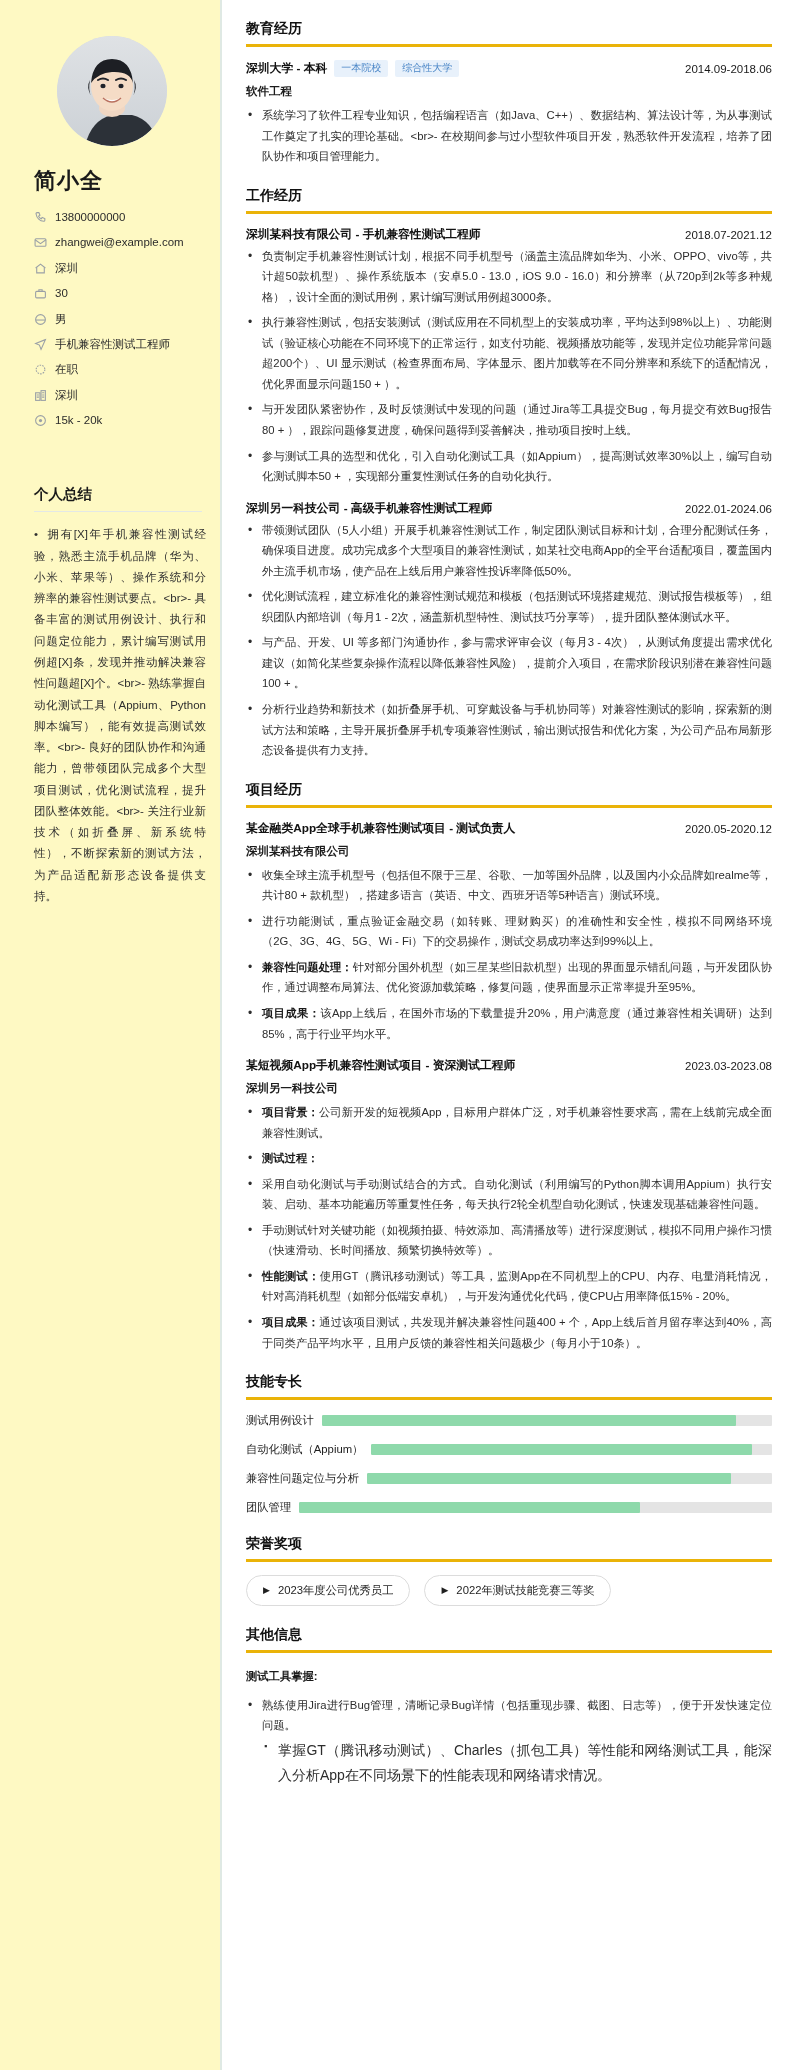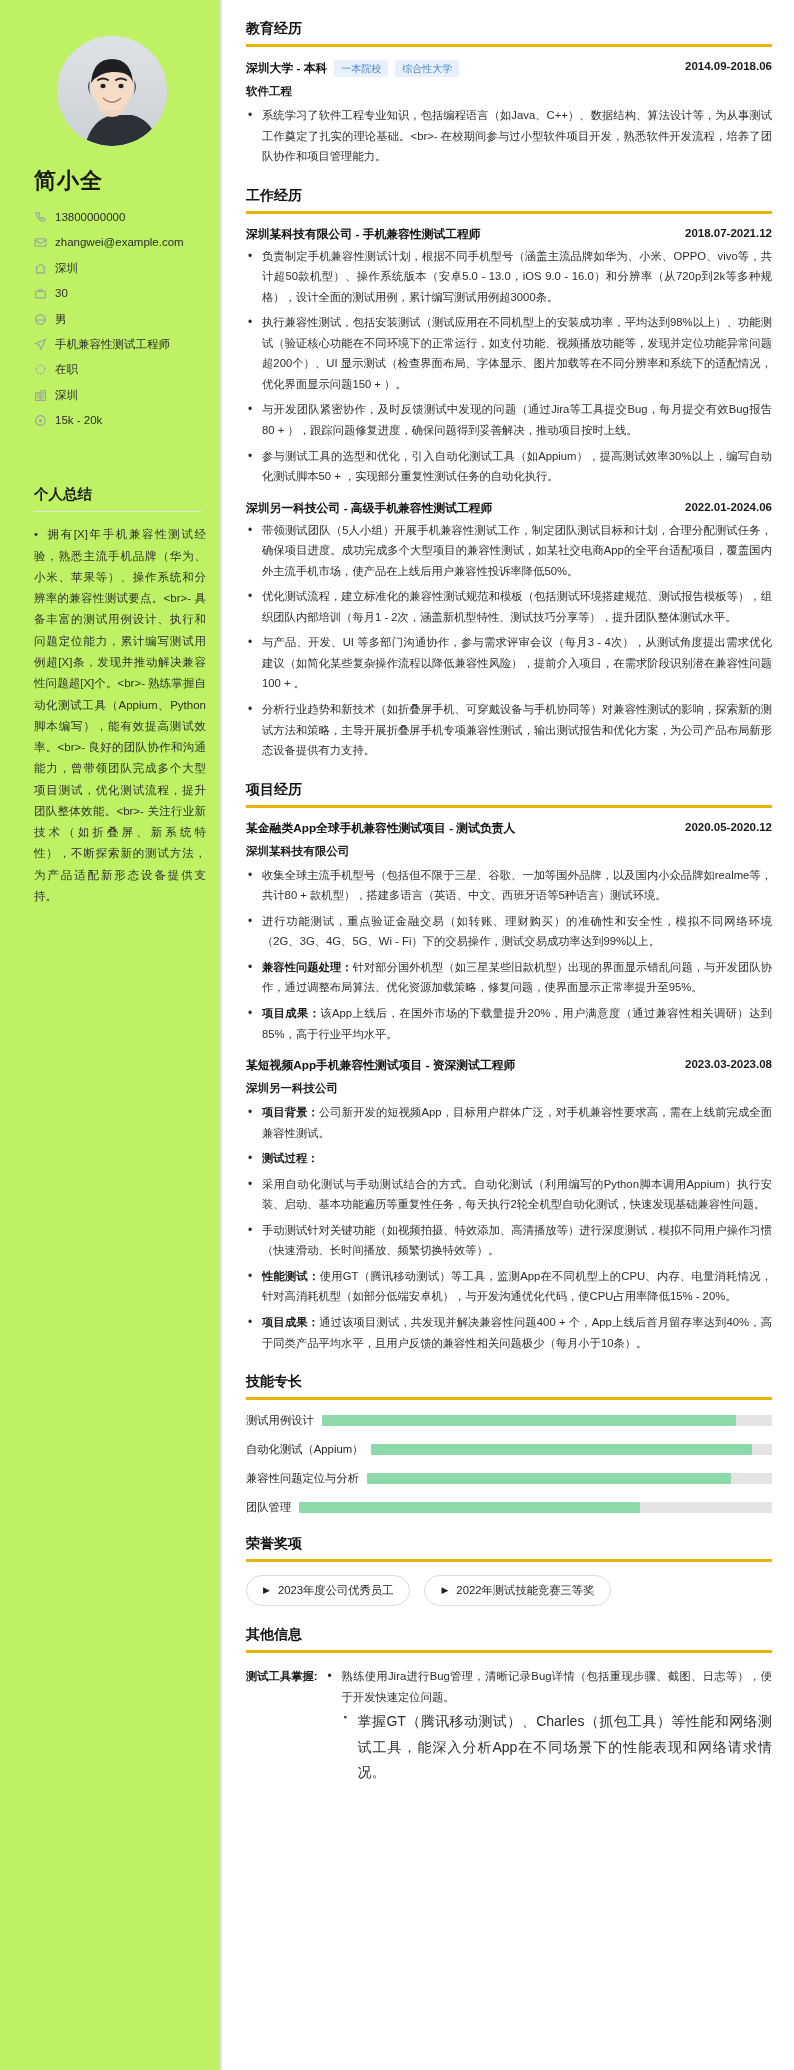--- a/index.html
+++ b/index.html
@@ -16,21 +16,21 @@
     display: flex;
     align-items: stretch;
     position: relative;
   }
 
   
   .sidebar {
     width: 220px;
     flex: 0 0 220px;
     padding: 28px 14px 20px 18px;
-    background: #bef264;
+    background: #fef9c3;
   }
   .avatar-wrap {
     width: 110px;
     height: 110px;
     margin: 8px auto 0 auto;
     border-radius: 50%;
     overflow: hidden;
     background: #d8dcdf;
     position: relative;
   }
@@ -99,49 +99,50 @@
     color: #121212;
     padding-bottom: 6px;
     border-bottom: 3px solid #eab308;
     margin-bottom: 13px;
   }
   .section + .section { margin-top: 20px; }
 
   .entry { margin-bottom: 14px; }
   .entry-head {
     display: flex;
-    align-items: flex-start;
+    align-items: center;
     justify-content: space-between;
     gap: 10px;
     margin-bottom: 3px;
   }
   .entry-title {
     font-size: 11.8px;
     font-weight: bold;
     color: #121212;
     display: flex;
     align-items: center;
     flex-wrap: wrap;
     gap: 7px;
   }
   .entry-date {
     font-size: 11.5px;
-    font-weight: bold;
+    font-weight: normal;
     color: #1a1a1a;
     white-space: nowrap;
   }
   .tag {
     display: inline-block;
     font-size: 10px;
     font-weight: normal;
     color: #4a86c7;
     background: #e8f1fb;
     border-radius: 2px;
     padding: 2px 7px;
     line-height: 1.3;
+    font-family: Liberation Mono, monospace;
   }
   .entry-sub {
     font-size: 11.5px;
     font-weight: bold;
     color: #1c1c1c;
     margin: 7px 0 6px 0;
   }
   .bullets { list-style: none; }
   .bullets li {
     position: relative;
@@ -211,21 +212,21 @@
     color: #1f1f1f;
     background: #fff;
   }
   .award-chip .tri {
     font-size: 9px;
     color: #1f1f1f;
     line-height: 1;
   }
 
   
-  .other-row { display: flex; gap: 8px; margin-top: 3px; }
+  .other-row { display: flex; gap: 8px; margin-top: 3px; flex-direction: column; }
   .other-label {
     flex: 0 0 auto;
     font-size: 11.3px;
     font-weight: bold;
     color: #1a1a1a;
     line-height: 1.82;
     white-space: nowrap;
   }
   .other-body { flex: 1 1 auto; }
   .other-body .bullets li { margin-bottom: 2px; }

